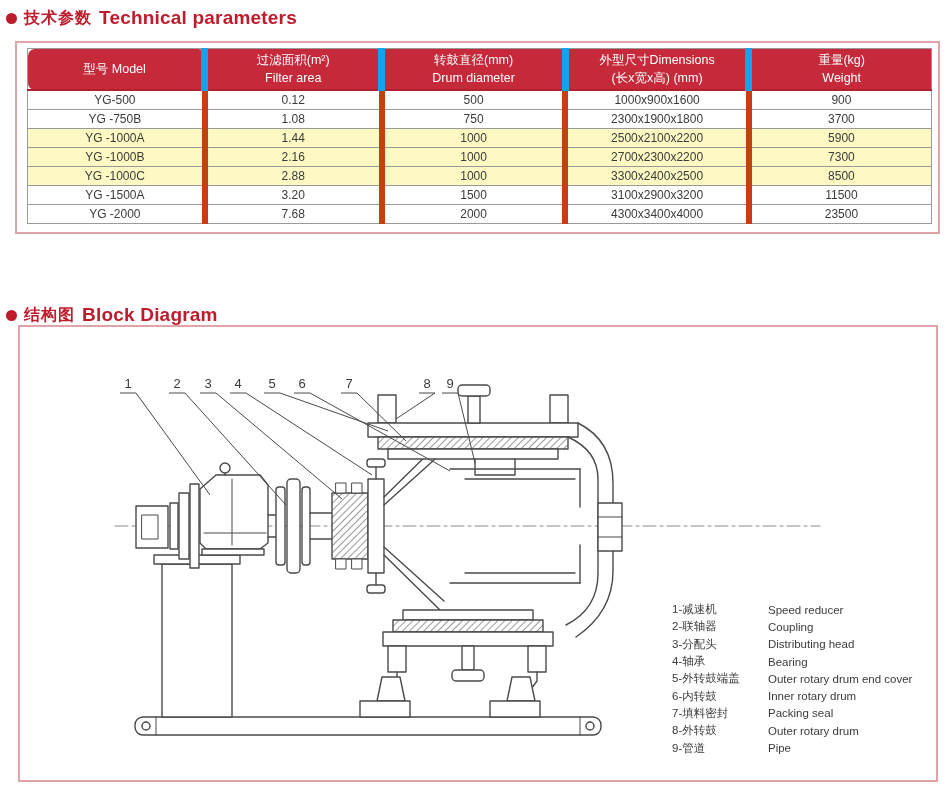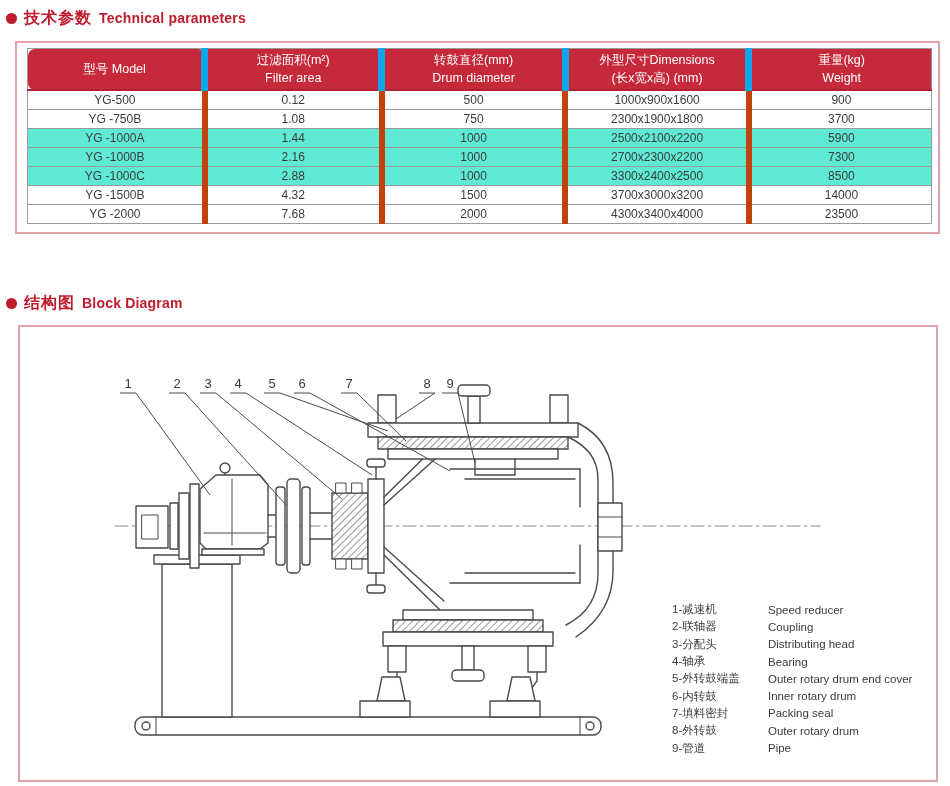--- a/index.html
+++ b/index.html
@@ -11,21 +11,21 @@
   }
   .section-heading {
     display:flex; align-items:center; gap:7px;
     margin:7px 0 0 6px; height:22px;
     color:#be1b2c; font-weight:bold;
   }
   .section-heading .bullet {
     width:11px; height:11px; border-radius:50%; background:#be1b2c; flex:0 0 auto;
   }
   .section-heading .zh { font-size:16px; letter-spacing:1px; }
-  .section-heading .en { font-size:14px; letter-spacing:0.2px; }
+  .section-heading .en { font-size:19px; letter-spacing:0.2px; }
 
   
   .table-wrap {
     margin:12px 10px 0 15px;
     border:2px solid #dfa3a8;
     background:#ffffff;
     padding:5px 6px 8px 10px;
   }
   table.params {
     width:100%; border-collapse:collapse; table-layout:fixed;
@@ -37,21 +37,21 @@
     border-left:7px solid #0ea5e9; border-bottom:2px solid #b02030;
     vertical-align:middle; text-align:center; padding:2px 0;
   }
   table.params thead th:first-child { border-left:none;border-radius:7px; }
   table.params td {
     height:19px; font-size:12px; text-align:center; vertical-align:middle;
     border-top:1px solid #9a9a9a; border-left:6px solid #c2410c;
     background:#ffffff; color:#3b3b3b; padding:0;
   }
   table.params td:first-child { border-left:none; }
-  table.params tr.pink td { background:#5eead4; }
+  table.params tr.pink td { background:#fef9c3; }
 
   
   .diagram-panel {
     position:absolute; left:18px; top:325px; width:920px; height:457px;
     border:2px solid #dfa3a8; background:#ffffff;
   }
   .diagram-panel svg { position:absolute; left:0; top:0; }
   .legend {
     position:absolute; left:652px; top:241px; width:262px;
     font-size:11.5px; color:#3b3b3b;margin-top:33px;
@@ -132,38 +132,38 @@
         <td>7300</td>
       </tr>
       <tr class="pink">
         <td>YG -1000C</td>
         <td>2.88</td>
         <td>1000</td>
         <td>3300x2400x2500</td>
         <td>8500</td>
       </tr>
       <tr>
-        <td>YG -1500B</td>
-        <td>4.32</td>
+        <td>YG -1500A</td>
+        <td>3.20</td>
         <td>1500</td>
-        <td>3700x3000x3200</td>
-        <td>14000</td>
+        <td>3100x2900x3200</td>
+        <td>11500</td>
       </tr>
       <tr>
         <td>YG -2000</td>
         <td>7.68</td>
         <td>2000</td>
         <td>4300x3400x4000</td>
         <td>23500</td>
       </tr>
     </tbody>
   </table>
 </div>
 
-<div class="section-heading" style="position:absolute; left:0; top:285px;">
+<div class="section-heading" style="position:absolute; left:0; top:297px;">
   <span class="bullet"></span>
   <span class="zh">结构图</span>
   <span class="en">Block Diagram</span>
 </div>
 
 <div class="diagram-panel">
 
   <svg width="916" height="451" viewBox="0 0 916 451">
     <defs>
       <pattern id="hatch" width="5" height="5" patternUnits="userSpaceOnUse" patternTransform="rotate(45)">

